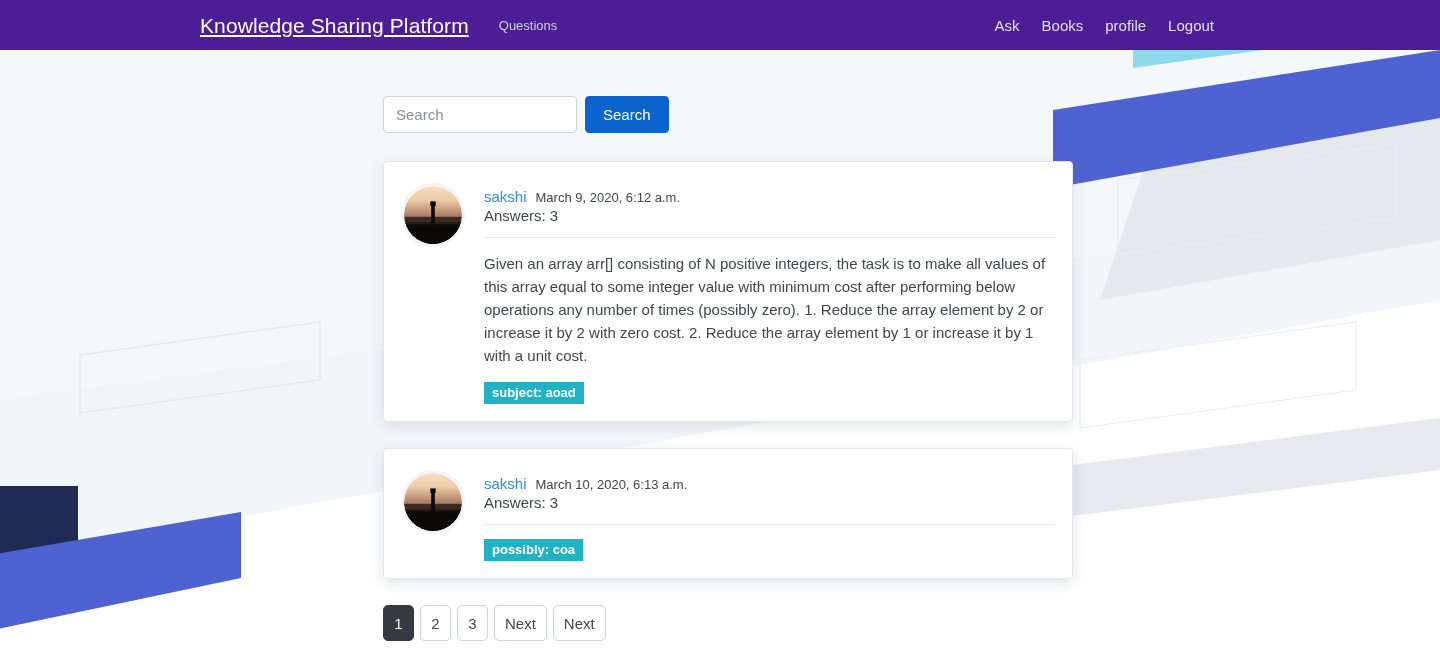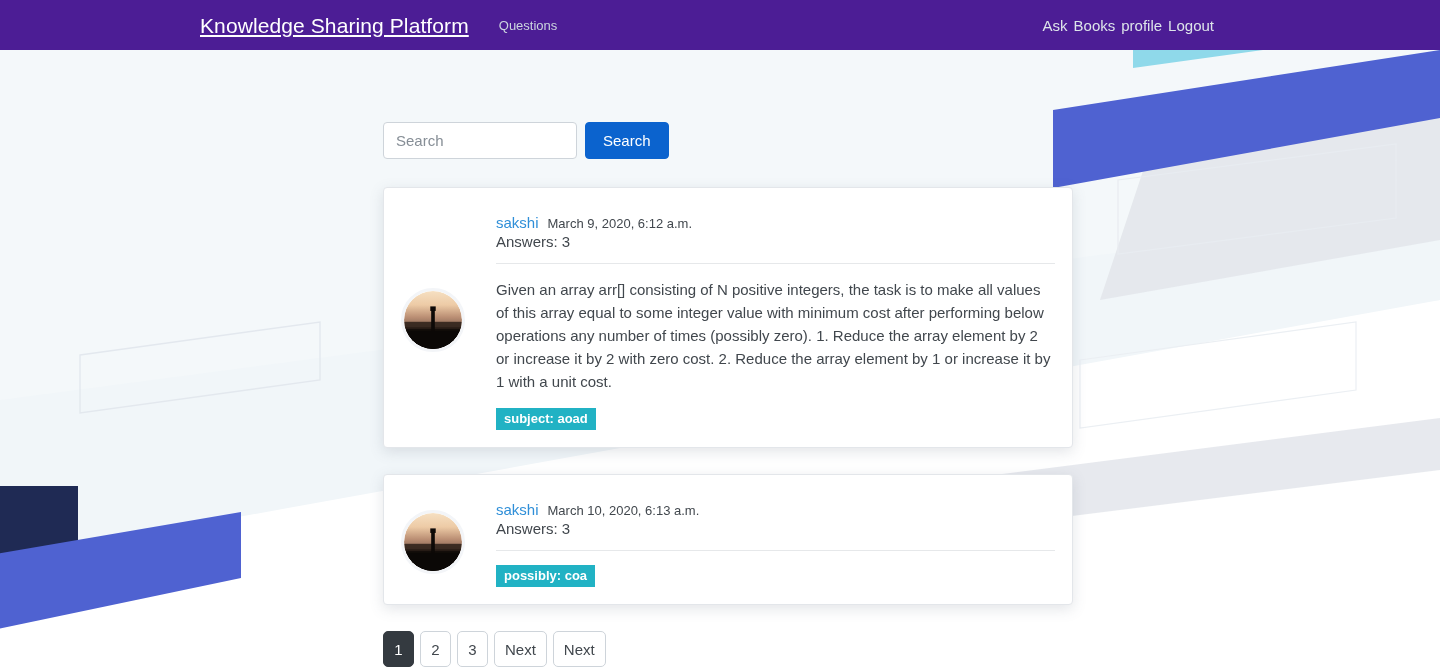--- a/index.html
+++ b/index.html
@@ -47,30 +47,30 @@
   }
   .nav-link {
     color: #ccd5df;
     font-size: 13px;
     text-decoration: none;
     white-space: nowrap;
   }
   .nav-right {
     margin-left: auto;
     display: flex;
-    gap: 6px;
+    gap: 22px;
     margin-right: 194px;
   }
   .nav-right .nav-link { color: #dde4ea; font-size: 15px; }
 
   
   .content {
     position: relative;
     z-index: 4;
-    padding-top: 72px;
+    padding-top: 46px;
   }
   .container {
     width: 692px;
     margin-left: 383px;
   }
 
   
   .search-row {
     display: flex;
     align-items: center;
@@ -106,22 +106,21 @@
   .card {
     position: relative;
     width: 690px;
     background: #ffffff;
     border: 1px solid #e3e6ea;
     border-radius: 4px;
     box-shadow: 0 4px 14px rgba(90,100,120,.17);
     padding: 16px 17px 17px 17px;
     margin-bottom: 26px;
     display: flex;
-    gap: 13px;
-    align-items: center;
+    gap: 1px;
   }
   .card-avatar-col {
     width: 80px;
     flex: 0 0 80px;
     padding-top: 5px;
   }
   .avatar {
     width: 64px;
     height: 64px;
     border-radius: 50%;

